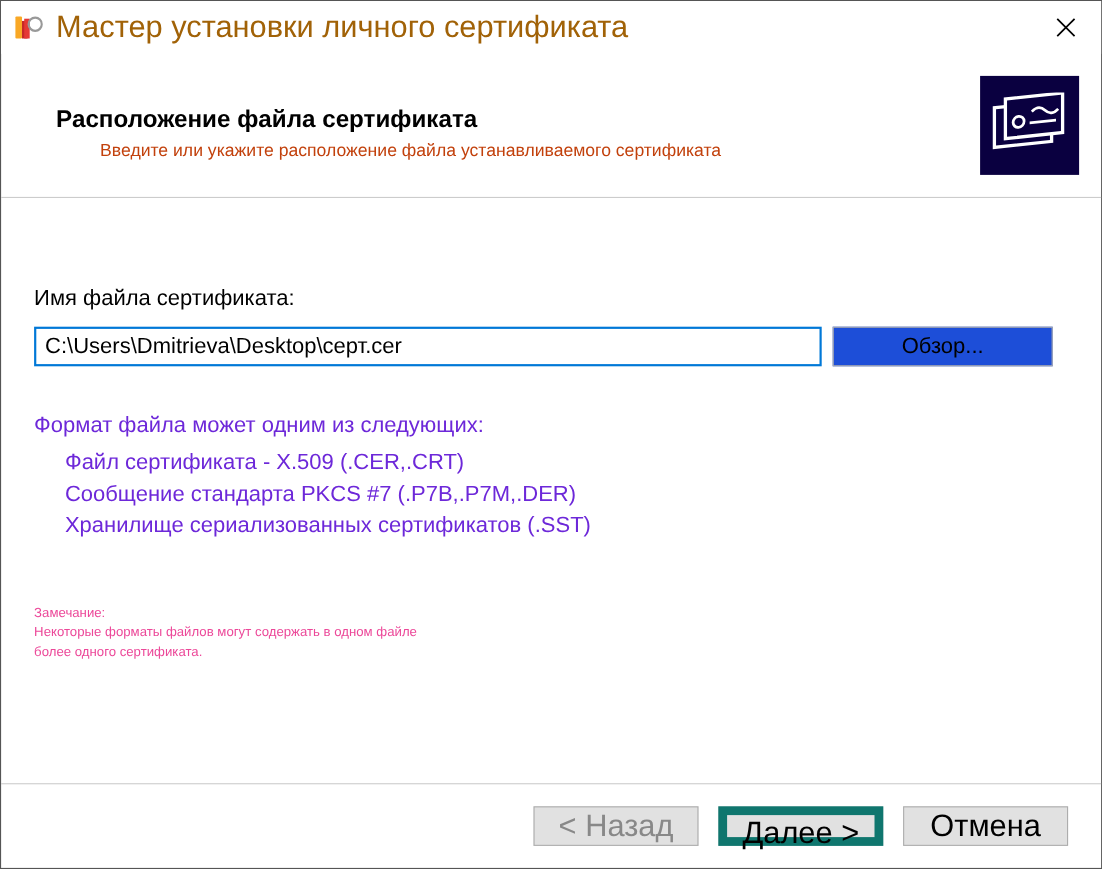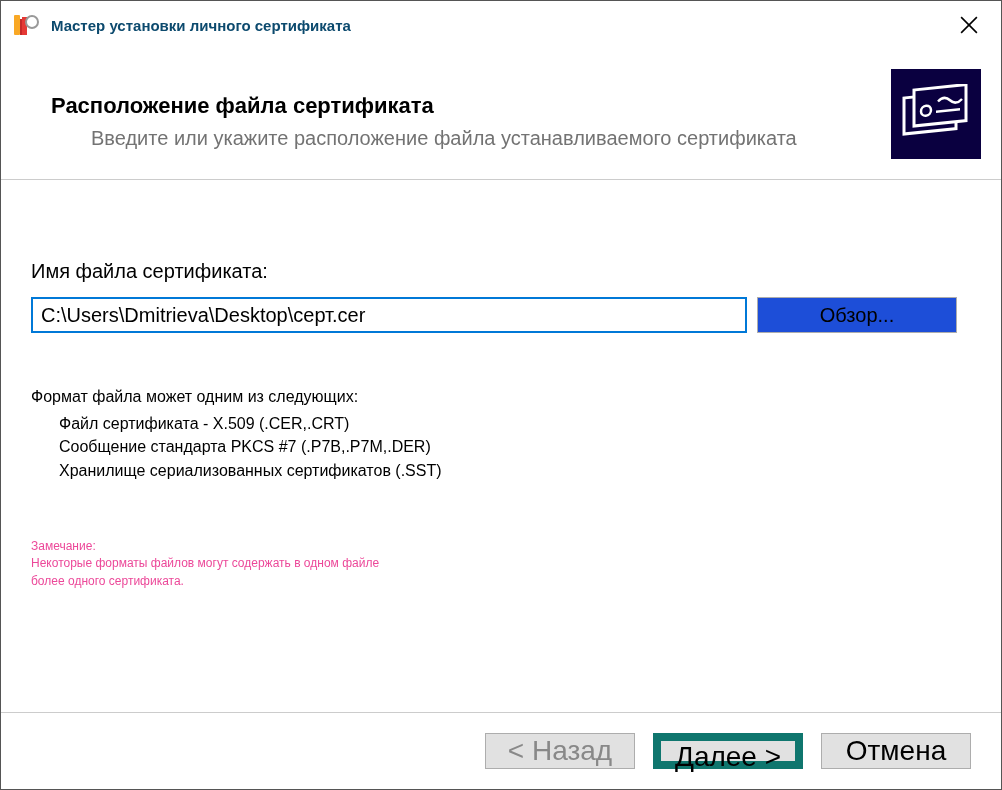--- a/index.html
+++ b/index.html
@@ -33,24 +33,23 @@
       width: 26px;
       height: 26px;
       margin-right: 12px;
       position: relative;
     }
     .app-icon svg {
       width: 100%;
       height: 100%;
     }
     .title-text {
-      font-size: 15px;
-      color: #0c4a6e;
-      flex: 1;
-      font-weight: bold;
+      font-size: 28px;
+      color: #a16207;
+      flex: 1;
     }
     .close-btn {
       width: 48px;
       height: 48px;
       display: flex;
       align-items: center;
       justify-content: center;
       cursor: pointer;
       background: transparent;
       border: none;
@@ -72,22 +71,22 @@
       flex: 1;
       padding-top: 14px;
     }
     .header-title {
       font-size: 22px;
       font-weight: bold;
       color: #000;
       margin-bottom: 8px;
     }
     .header-subtitle {
-      font-size: 20px;
-      color: #737373;
+      font-size: 16px;
+      color: #c2410c;
       padding-left: 40px;
     }
     .header-icon {
       width: 90px;
       height: 90px;
       background: #0a0040;
       margin-left: 20px;
       display: flex;
       align-items: center;
       justify-content: center;
@@ -125,24 +124,23 @@
     .browse-btn {
       width: 200px;
       height: 36px;
       background: #1d4ed8;
       border: 1px solid #adadad;
       font-size: 20px;
       cursor: pointer;
       font-family: inherit;
     }
     .format-section {
-      font-size: 16px;
-      color: #000000;
+      font-size: 20px;
+      color: #6d28d9;
       line-height: 1.45;
-      margin-top: 12px;
     }
     .format-title {
       margin-bottom: 4px;
     }
     .format-list {
       padding-left: 28px;
       margin-bottom: 24px;
     }
     .note-section {
       font-size: 12px;

